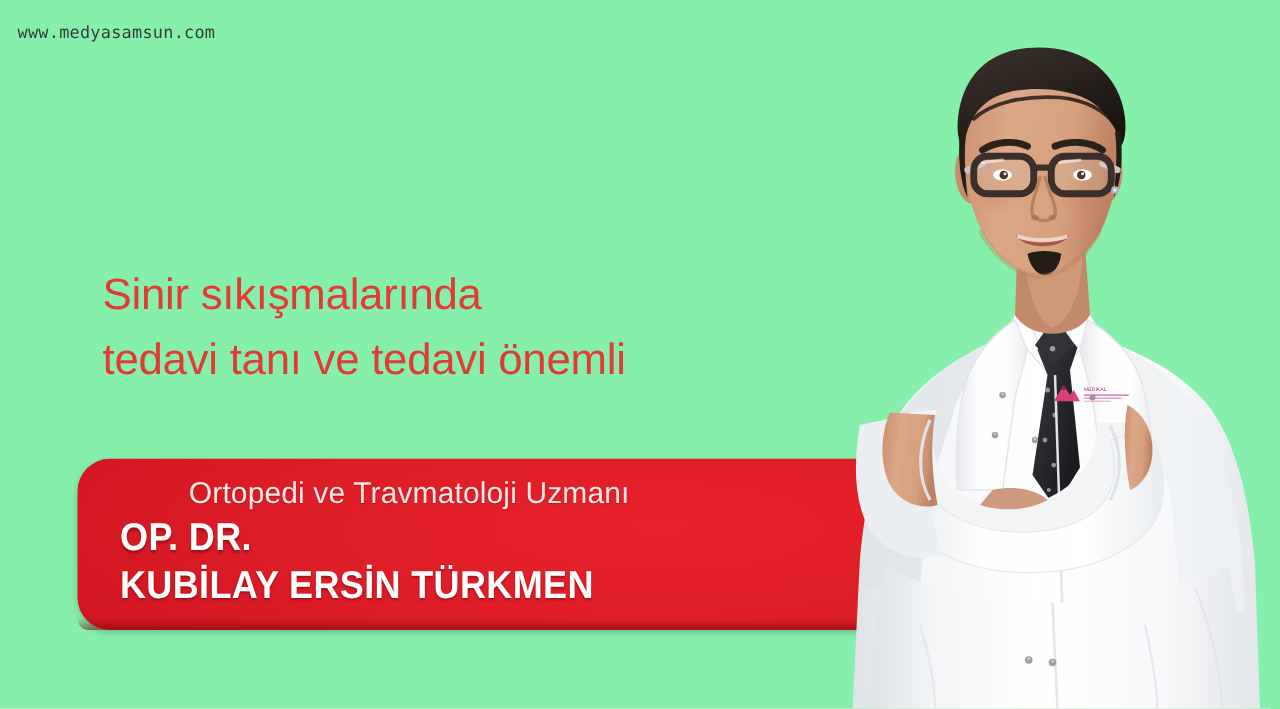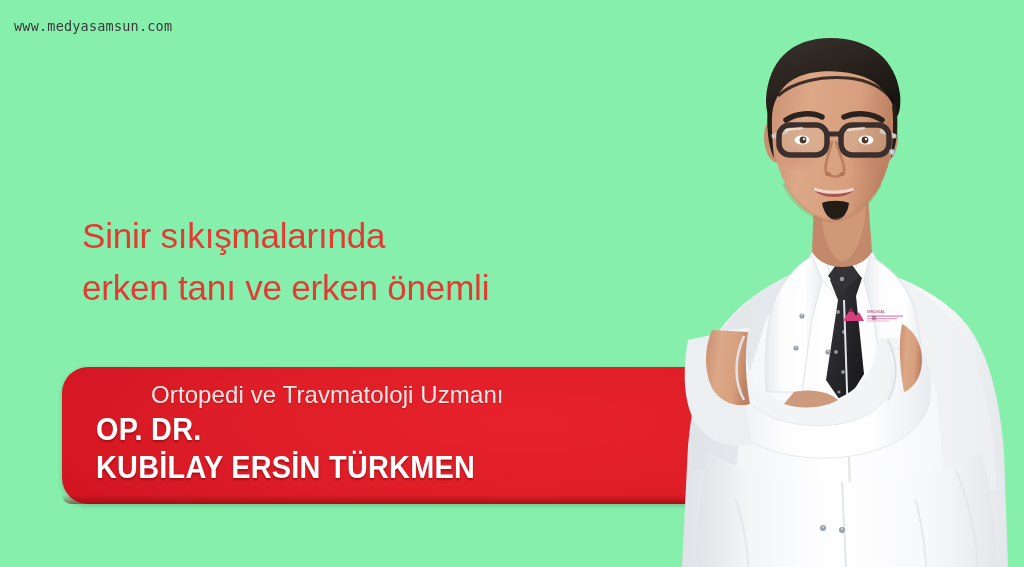--- a/index.html
+++ b/index.html
@@ -107,21 +107,21 @@
 </style>
 </head>
 <body>
 
 <div id="stage">
 
   <div id="watermark">www.medyasamsun.com</div>
 
   <div id="headline">
     <span class="hl-line">Sinir sıkışmalarında</span>
-    <span class="hl-line">erken tanı ve erken önemli</span>
+    <span class="hl-line">tedavi tanı ve tedavi önemli</span>
   </div>
 
   <div id="banner">
     <div id="banner-text">
       <div id="role-line">Ortopedi ve Travmatoloji Uzmanı</div>
       <div class="name-line">OP. DR.</div>
       <div class="name-line">KUBİLAY ERSİN TÜRKMEN</div>
     </div>
   </div>
 

